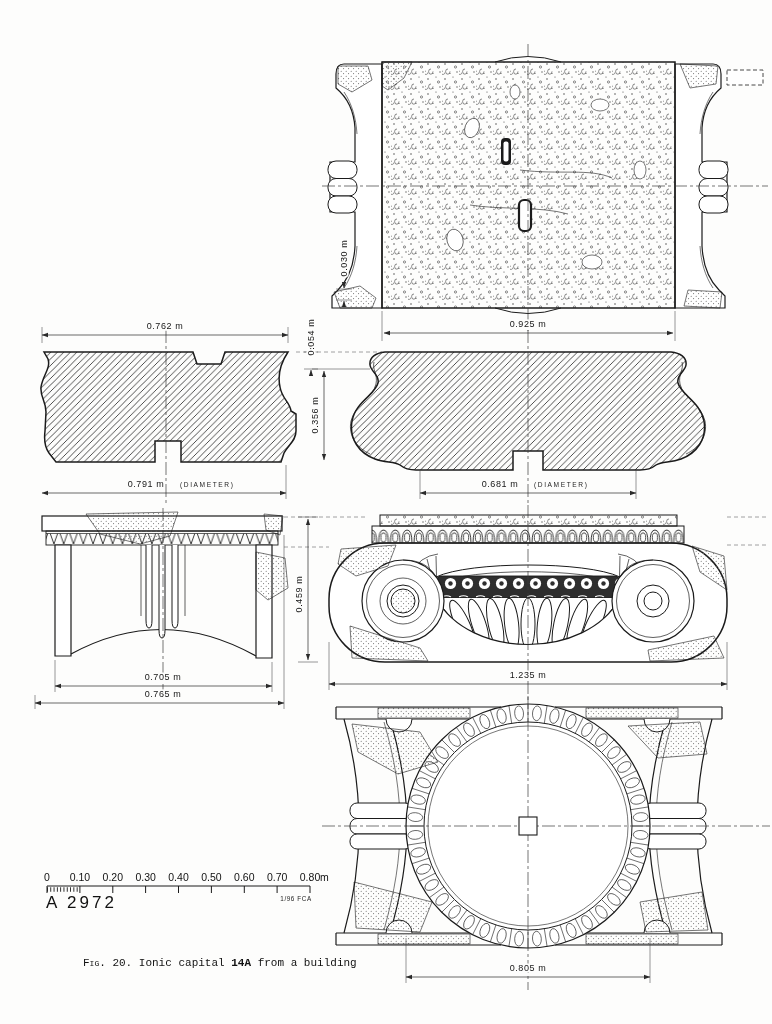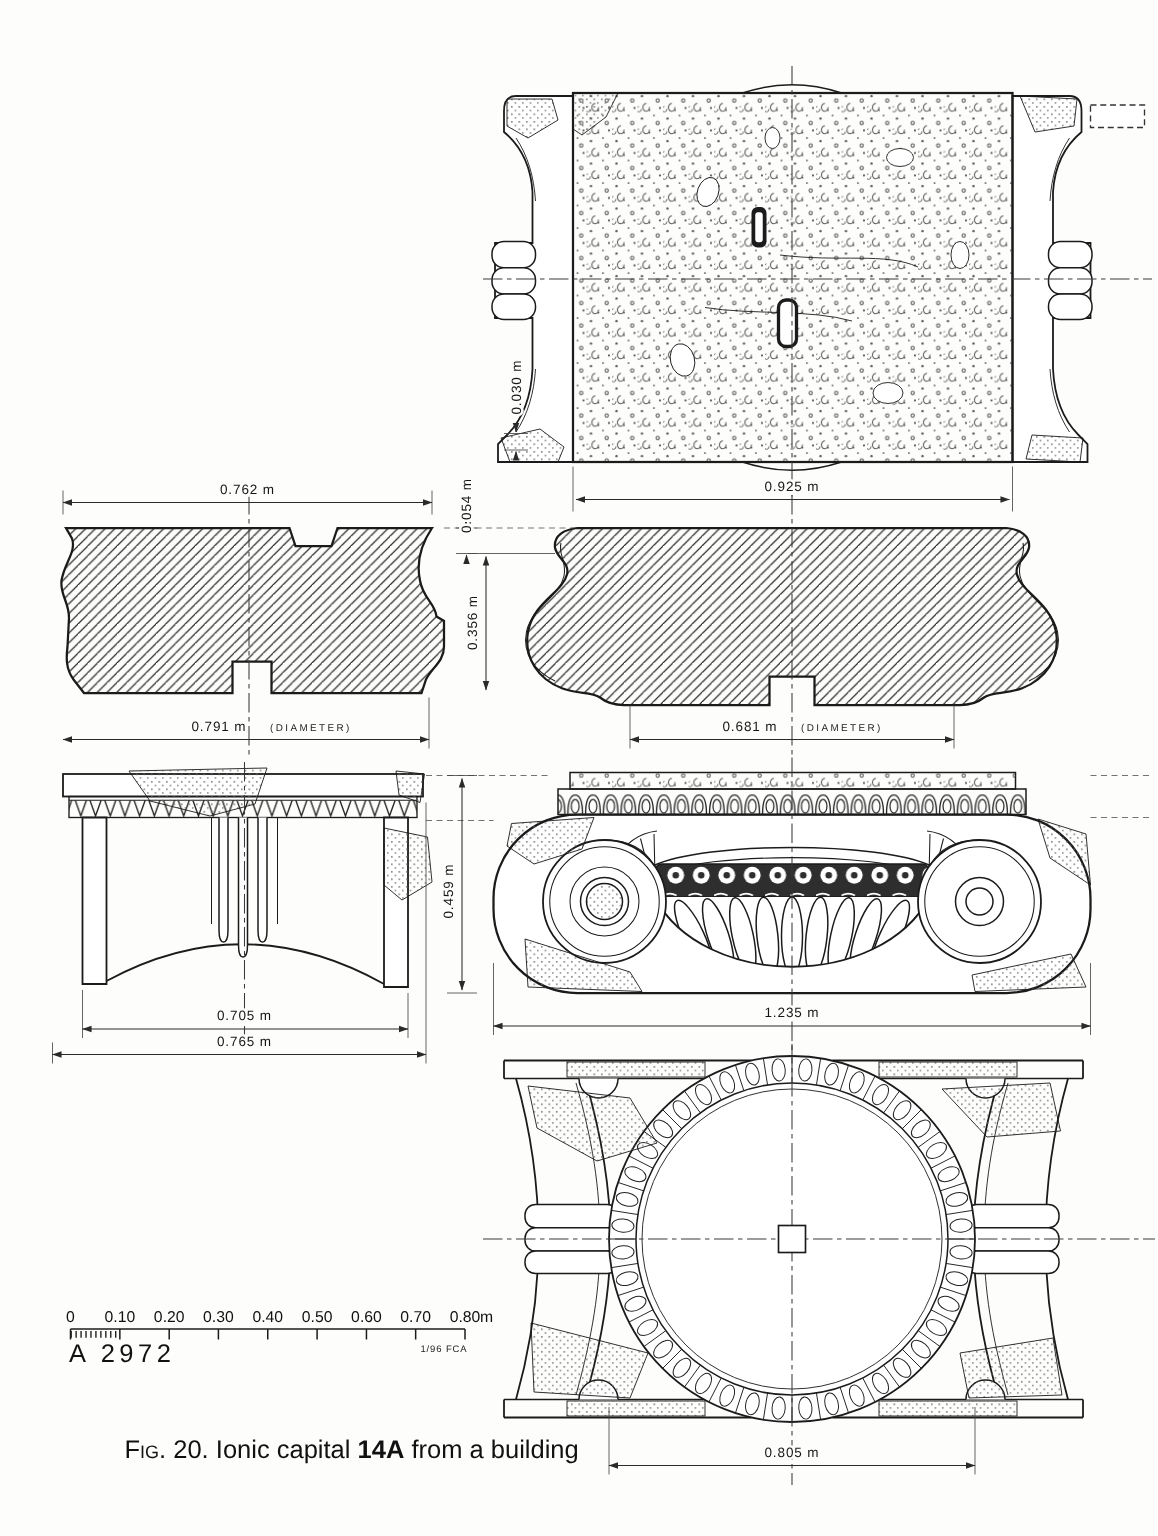--- a/index.html
+++ b/index.html
@@ -20,22 +20,22 @@
   .o14{stroke:#1b1b1b;stroke-width:1.5;fill:none;}
   .dim{stroke:#2a2a2a;stroke-width:.7;fill:none;}
   .ext{stroke:#444;stroke-width:.55;fill:none;}
   .dash{stroke:#555;stroke-width:.55;fill:none;stroke-dasharray:4 3;}
   .cl{stroke:#3a3a3a;stroke-width:.7;fill:none;stroke-dasharray:13 3 3 3;}
   .fw{fill:#ffffff;}
   .fh{fill:url(#hatch);}
   .fs{fill:url(#stipple);}
   .fd{fill:url(#dots);}
   .ringdecor line,.ringdecor ellipse{stroke:#222;stroke-width:.65;fill:none;}
-  .caption{position:absolute;left:83px;top:957px;width:420px;font-family:Liberation Sans, sans-serif;
-           font-size:17px;color:#111;white-space:pre;}
+  .caption{position:absolute;left:83px;top:957px;width:420px;font-family:Liberation Mono, monospace;
+           font-size:11px;color:#111;white-space:pre;}
   .caption .sc{font-variant:small-caps;}
   .caption .b{font-weight:bold;}
 </style>
 </head>
 <body>
 
 <div class="page">
 <svg width="772" height="1024" viewBox="0 0 772 1024">
 <defs>
   <marker id="arr" viewBox="0 0 10 8" refX="9.2" refY="4" markerWidth="9.5" markerHeight="7.5" orient="auto-start-reverse">

